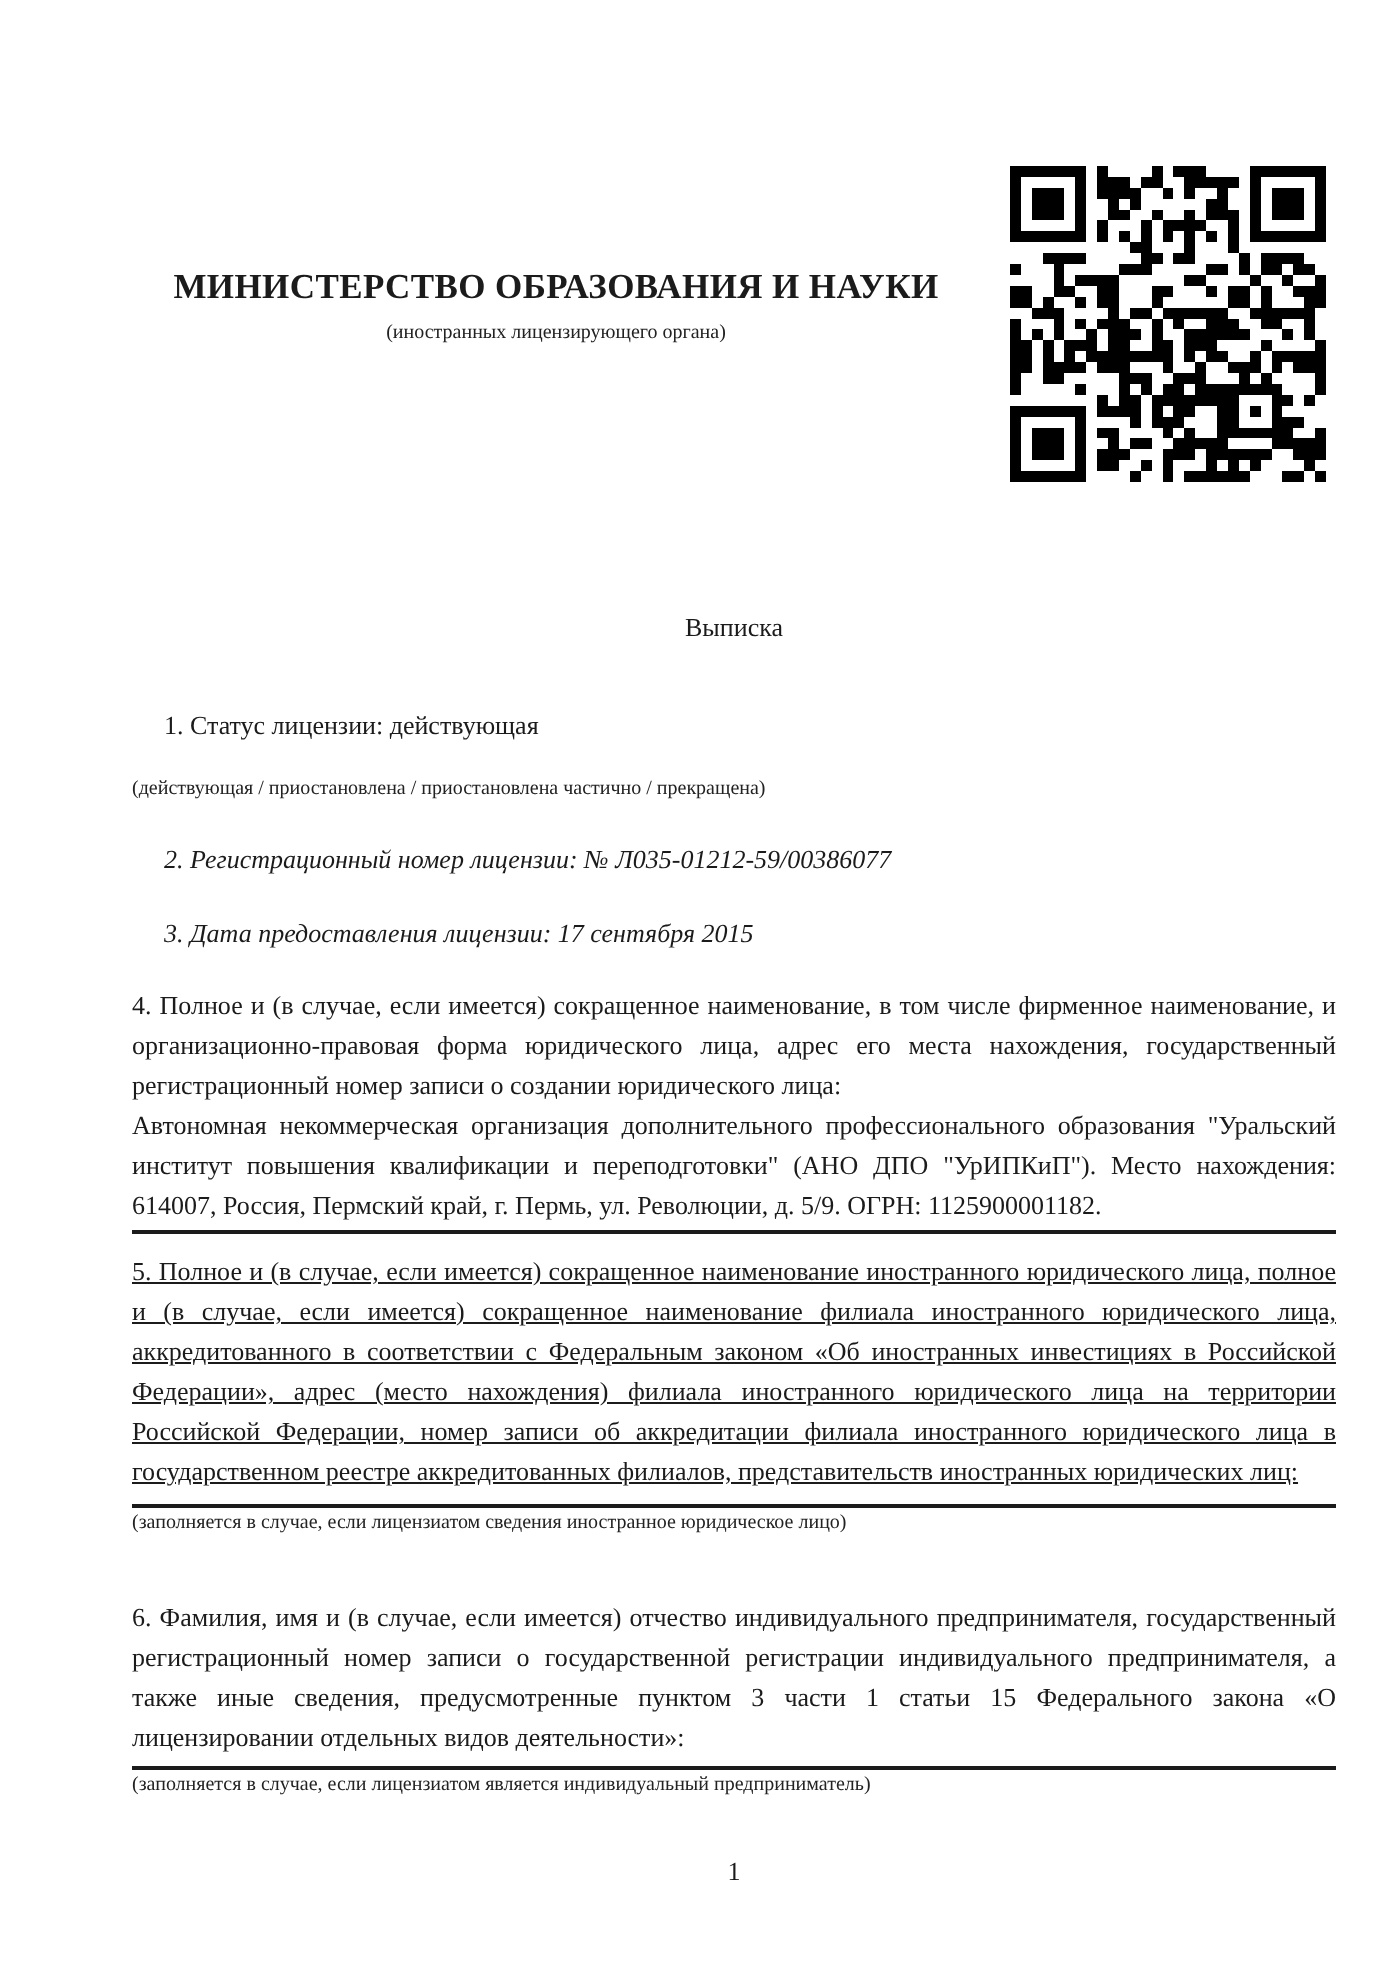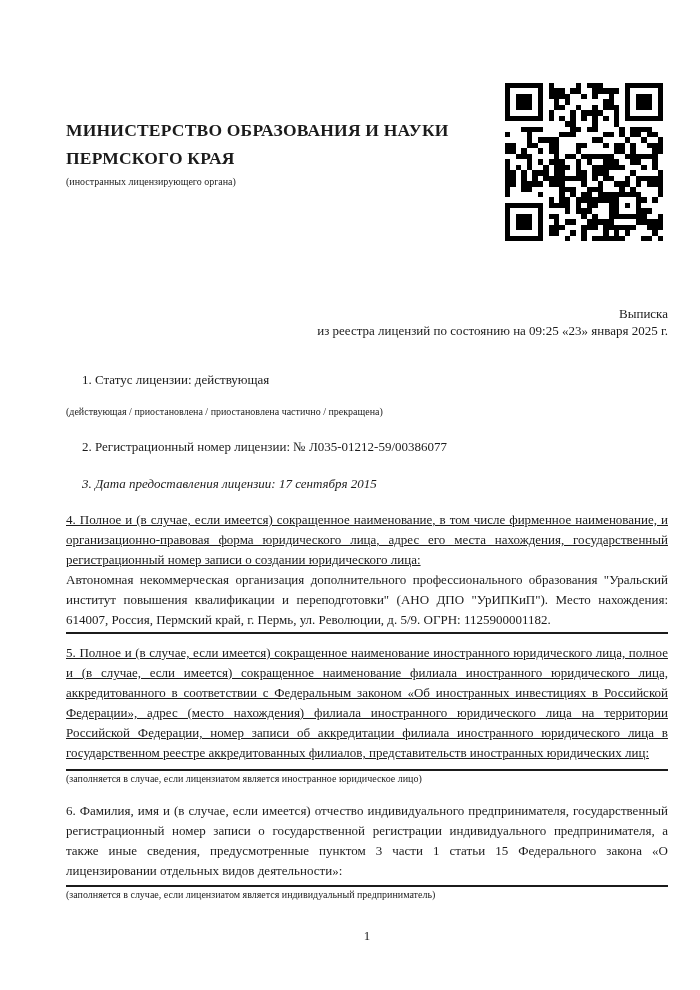--- a/index.html
+++ b/index.html
@@ -10,47 +10,47 @@
     font-family:"Liberation Serif","DejaVu Serif",serif;
     color:#1b1b1b;
     overflow:hidden;
   }
   .qr{
     position:absolute;left:505px;top:83px;width:158px;height:158px;
     background:#fff;
   }
   .qr svg{display:block;shape-rendering:crispEdges;}
   .header-block{
-    position:absolute;left:66px;top:116px;width:424px;
-    text-align:left;
+    position:absolute;left:66px;top:129px;width:424px;
+    text-align:center;
   }
   .ministry{
     font-weight:bold;font-size:17.5px;line-height:28px;
     letter-spacing:0.2px;
   }
   .ministry-caption{
     font-size:10px;line-height:12px;margin-top:4px;color:#222;
   }
   .content{
     position:absolute;left:66px;top:300px;width:602px;
     font-size:13px;
   }
-  .doc-title{margin-top:5px;text-align:right;line-height:17px;}
+  .doc-title{margin-top:5px;text-align:center;line-height:17px;}
   .single{margin:16px;line-height:21px;}
   .para{margin:0;text-align:justify;text-justify:inter-word;line-height:20px;}
   .caption{font-size:10px;line-height:12px;text-align:left;margin-top:2px;color:#222;}
   .w540{width:540px;}
   .rule{height:0;border-top:2px solid #1b1b1b;margin-top:2px;width:602px;}
   .mt-item1{margin-top:30px;}
-  .mt-item2{margin-top:18px;}
+  .mt-item2{margin-top:18px;font-style:italic;}
   .mt-item3{margin-top:12px;font-style:italic;}
-  .mt-item4{margin-top:9px;text-decoration:underline;}
+  .mt-item4{margin-top:9px;}
   .mt-item5{margin-top:9px;text-decoration:underline;}
   .mt-rule5{margin-top:6px;}
-  .mt-item6{margin-top:16px;}
+  .mt-item6{margin-top:31px;}
   .mt-rule6{margin-top:4px;}
   .mt-item7{margin-top:18px;}
   .page-num{
     position:absolute;left:66px;top:928px;width:602px;
     text-align:center;font-size:13px;line-height:16px;
   }
 </style>
 </head>
 <body>
 
@@ -491,46 +491,44 @@
         <rect x="21" y="28" width="1" height="1" fill="#000000"></rect>
         <rect x="25" y="28" width="1" height="1" fill="#000000"></rect>
         <rect x="26" y="28" width="1" height="1" fill="#000000"></rect>
         <rect x="28" y="28" width="1" height="1" fill="#000000"></rect>
       </svg>
     </div>
 
   <div class="header-block">
     <div class="ministry">
       <div>МИНИСТЕРСТВО ОБРАЗОВАНИЯ И НАУКИ</div>
-      <div>ПЕРМСКОГО КРАЯ</div>
     </div>
     <div class="ministry-caption">(иностранных лицензирующего органа)</div>
   </div>
 
   <div class="content">
 
     <div class="doc-title">
       <div>Выписка</div>
-      <div>из реестра лицензий по состоянию на 09:25 «23» января 2025 г.</div>
     </div>
 
     <p class="single mt-item1">1. Статус лицензии: действующая</p>
     <div class="caption w540">(действующая / приостановлена / приостановлена частично / прекращена)</div>
 
     <p class="single mt-item2">2. Регистрационный номер лицензии: № Л035-01212-59/00386077</p>
 
     <p class="single mt-item3">3. Дата предоставления лицензии: 17 сентября 2015</p>
 
     <p class="para mt-item4">4. Полное и (в случае, если имеется) сокращенное наименование, в том числе фирменное наименование, и организационно-правовая форма юридического лица, адрес его места нахождения, государственный регистрационный номер записи о создании юридического лица:</p>
     <p class="para">Автономная некоммерческая организация дополнительного профессионального образования "Уральский институт повышения квалификации и переподготовки" (АНО ДПО "УрИПКиП"). Место нахождения: 614007, Россия, Пермский край, г. Пермь, ул. Революции, д. 5/9. ОГРН: 1125900001182.</p>
     <div class="rule"></div>
 
     <p class="para mt-item5">5. Полное и (в случае, если имеется) сокращенное наименование иностранного юридического лица, полное и (в случае, если имеется) сокращенное наименование филиала иностранного юридического лица, аккредитованного в соответствии с Федеральным законом «Об иностранных инвестициях в Российской Федерации», адрес (место нахождения) филиала иностранного юридического лица на территории Российской Федерации, номер записи об аккредитации филиала иностранного юридического лица в государственном реестре аккредитованных филиалов, представительств иностранных юридических лиц:</p>
     <div class="rule mt-rule5"></div>
-    <div class="caption w540">(заполняется в случае, если лицензиатом является иностранное юридическое лицо)</div>
+    <div class="caption w540">(заполняется в случае, если лицензиатом сведения иностранное юридическое лицо)</div>
 
     <p class="para mt-item6">6. Фамилия, имя и (в случае, если имеется) отчество индивидуального предпринимателя, государственный регистрационный номер записи о государственной регистрации индивидуального предпринимателя, а также иные сведения, предусмотренные пунктом 3 части 1 статьи 15 Федерального закона «О лицензировании отдельных видов деятельности»:</p>
     <div class="rule mt-rule6"></div>
     <div class="caption w540">(заполняется в случае, если лицензиатом является индивидуальный предприниматель)</div>
 
 
   </div>
 
   <div class="page-num">1</div>
 

